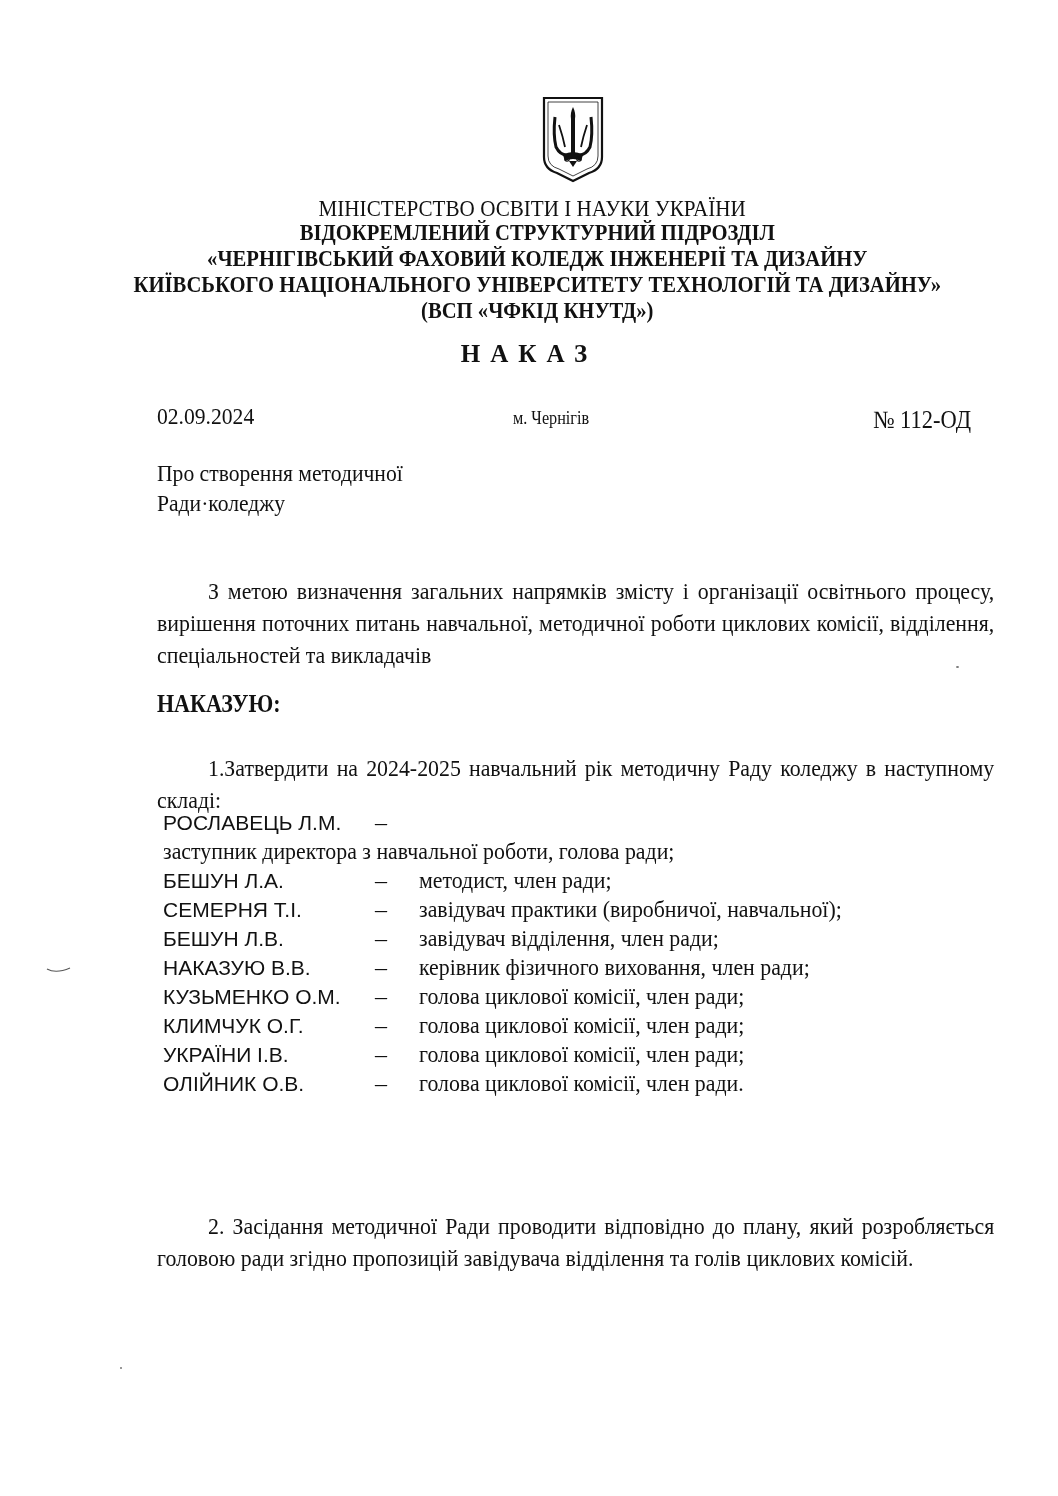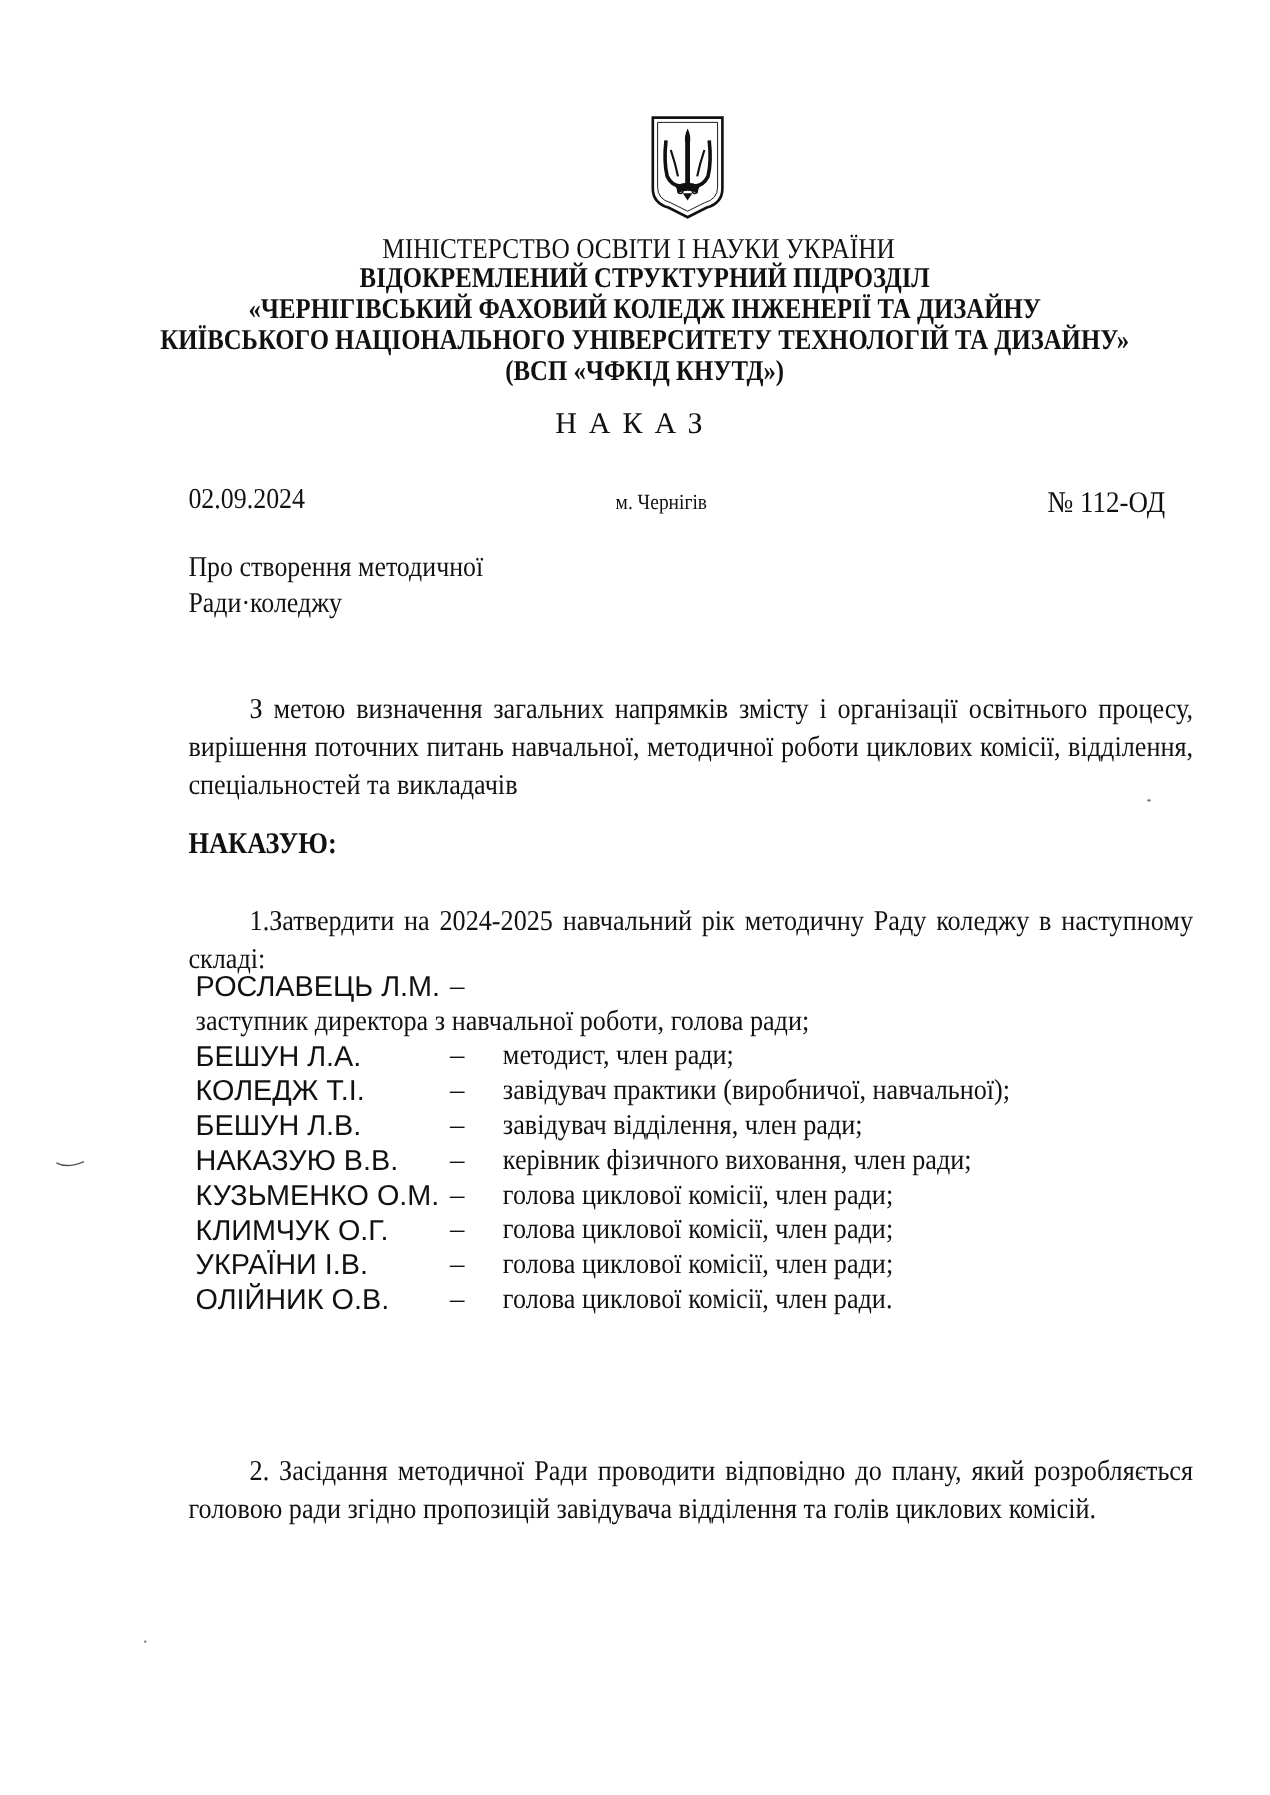--- a/index.html
+++ b/index.html
@@ -8,34 +8,34 @@
       font-family: "Liberation Serif", "DejaVu Serif", serif; color: #111111;
     }
     .emblem { position: absolute; left: 541px; top: 95px; width: 64px; height: 88px; }
     .header { position: absolute; left: 0; width: 1058px; text-align: center; line-height: 26px; }
     .h-ministry { top: 195px; font-size: 24px; transform: scaleX(0.88); transform-origin: 555px 0; left: 0; }
     .h-line { font-size: 24px; font-weight: bold; transform: scaleX(0.86); transform-origin: 588px 0; }
     .h1 { top: 219px; }
     .h2 { top: 245px; }
     .h3 { top: 271px; }
     .h4 { top: 297px; }
-    .nakaz { position: absolute; top: 340px; left: 0; width: 1058px; text-align: center; font-size: 25px; font-weight: normal; letter-spacing: 10px; }
+    .nakaz { position: absolute; top: 340px; left: 0; width: 1058px; text-align: center; font-size: 25px; font-weight: bold; letter-spacing: 10px; }
     .meta { position: absolute; top: 403px; font-size: 24px; transform: scaleX(0.9); transform-origin: 0 0; }
     .m-date { left: 157px; }
     .m-city { left: 513px; font-size: 18px; top: 408px; }
     .m-num { left: 873px; font-size: 25px; top: 406px; }
     .subject { position: absolute; left: 157px; top: 458px; font-size: 24px; line-height: 30px; transform: scaleX(0.9); transform-origin: 0 0; }
     .para { position: absolute; left: 157px; width: 920px; font-size: 24px; line-height: 32px; transform: scaleX(0.91); transform-origin: 0 0; text-align: justify; }
     .p-intro { top: 575px; }
     .indent { display: inline-block; width: 56px; }
     .order-word { position: absolute; left: 157px; top: 690px; font-size: 25px; font-weight: bold; transform: scaleX(0.88); transform-origin: 0 0; }
     .p1 { top: 752px; }
     .members { position: absolute; left: 163px; top: 808px; width: 830px; }
     .member { position: relative; font-size: 24px; line-height: 29px; font-family: "Liberation Sans", "DejaVu Sans", sans-serif; }
-    .member .m-name { display: inline-block; width: 212px; vertical-align: top; font-size: 24px; }
+    .member .m-name { display: inline-block; width: 212px; vertical-align: top; font-size: 21px; }
     .member .m-dash { display: inline-block; width: 44px; vertical-align: top; font-family: "Liberation Serif", serif; }
     .member .m-role { display: inline-block; width: 570px; vertical-align: top; font-family: "Liberation Serif", serif; font-size: 24px; transform: scaleX(0.91); transform-origin: 0 0; }
     .m-role.justify { text-align: justify; text-align-last: left; width: 620px; }
     .p2 { top: 1210px; }
     .speck { position: absolute; background: #777; border-radius: 50%; }
   </style>
 </head>
 <body>
 
 <svg class="emblem" viewBox="0 0 64 88">
@@ -76,21 +76,21 @@
 <div class="para p1"><span class="indent"></span><span>1.Затвердити на 2024-2025 навчальний рік методичну Раду коледжу в наступному складі:</span></div>
 
 <div class="members">
   <div class="member">
     <span class="m-name">РОСЛАВЕЦЬ Л.М.</span><span class="m-dash">–</span><span class="m-role justify">заступник директора з навчальної роботи, голова ради;</span>
   </div>
   <div class="member">
     <span class="m-name">БЕШУН Л.А.</span><span class="m-dash">–</span><span class="m-role">методист, член ради;</span>
   </div>
   <div class="member">
-    <span class="m-name">КОЛЕДЖ Т.І.</span><span class="m-dash">–</span><span class="m-role">завідувач практики (виробничої, навчальної);</span>
+    <span class="m-name">СЕМЕРНЯ Т.І.</span><span class="m-dash">–</span><span class="m-role">завідувач практики (виробничої, навчальної);</span>
   </div>
   <div class="member">
     <span class="m-name">БЕШУН Л.В.</span><span class="m-dash">–</span><span class="m-role">завідувач відділення, член ради;</span>
   </div>
   <div class="member">
     <span class="m-name">НАКАЗУЮ В.В.</span><span class="m-dash">–</span><span class="m-role">керівник фізичного виховання, член ради;</span>
   </div>
   <div class="member">
     <span class="m-name">КУЗЬМЕНКО О.М.</span><span class="m-dash">–</span><span class="m-role">голова циклової комісії, член ради;</span>
   </div>

